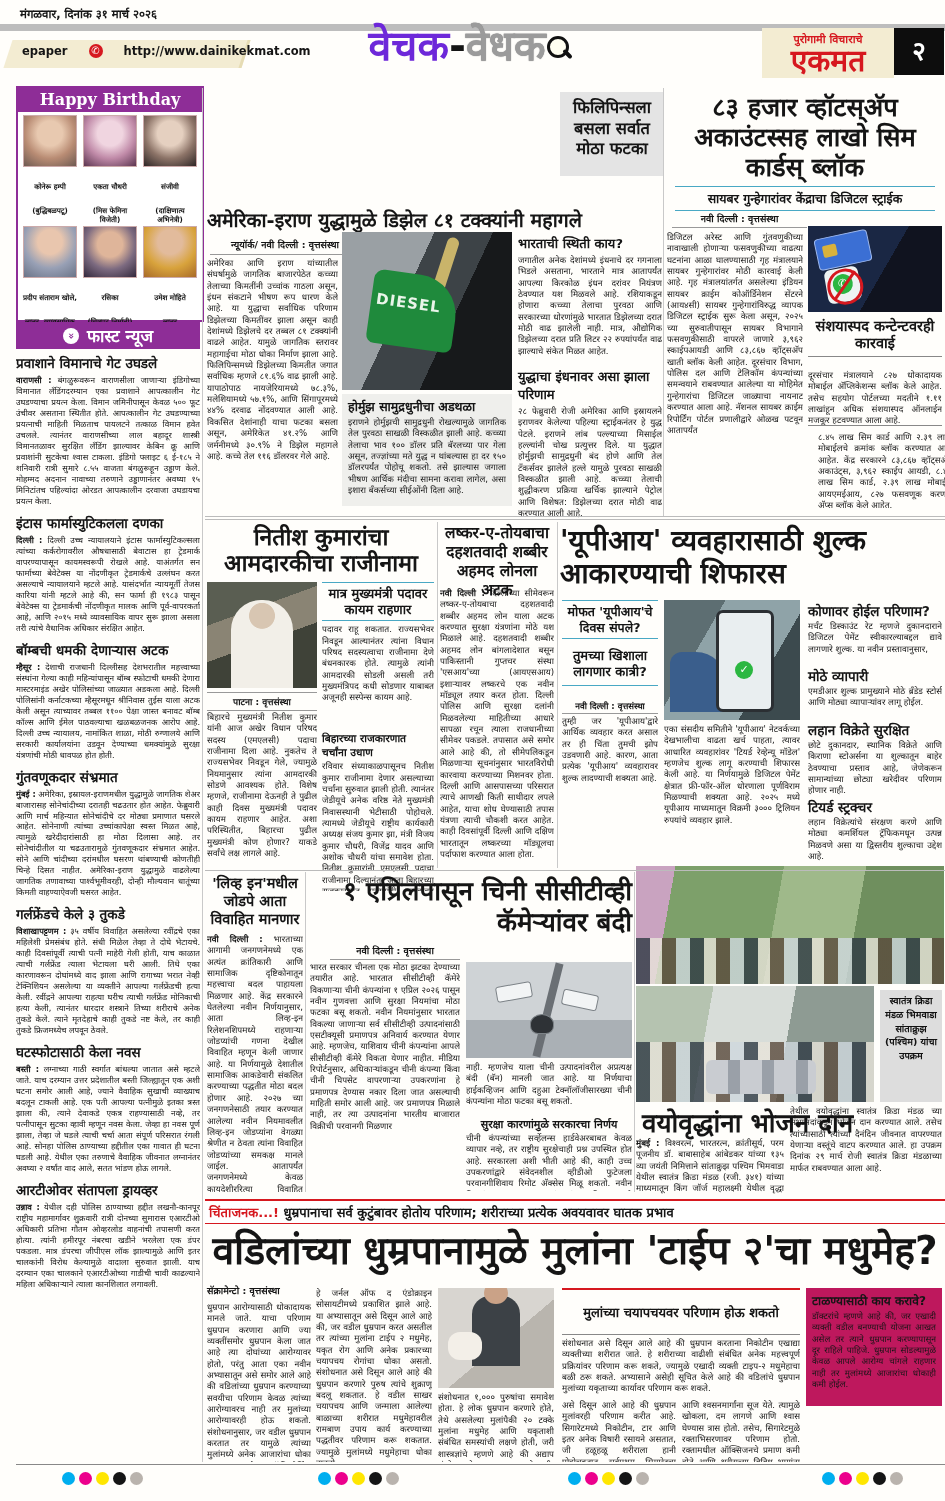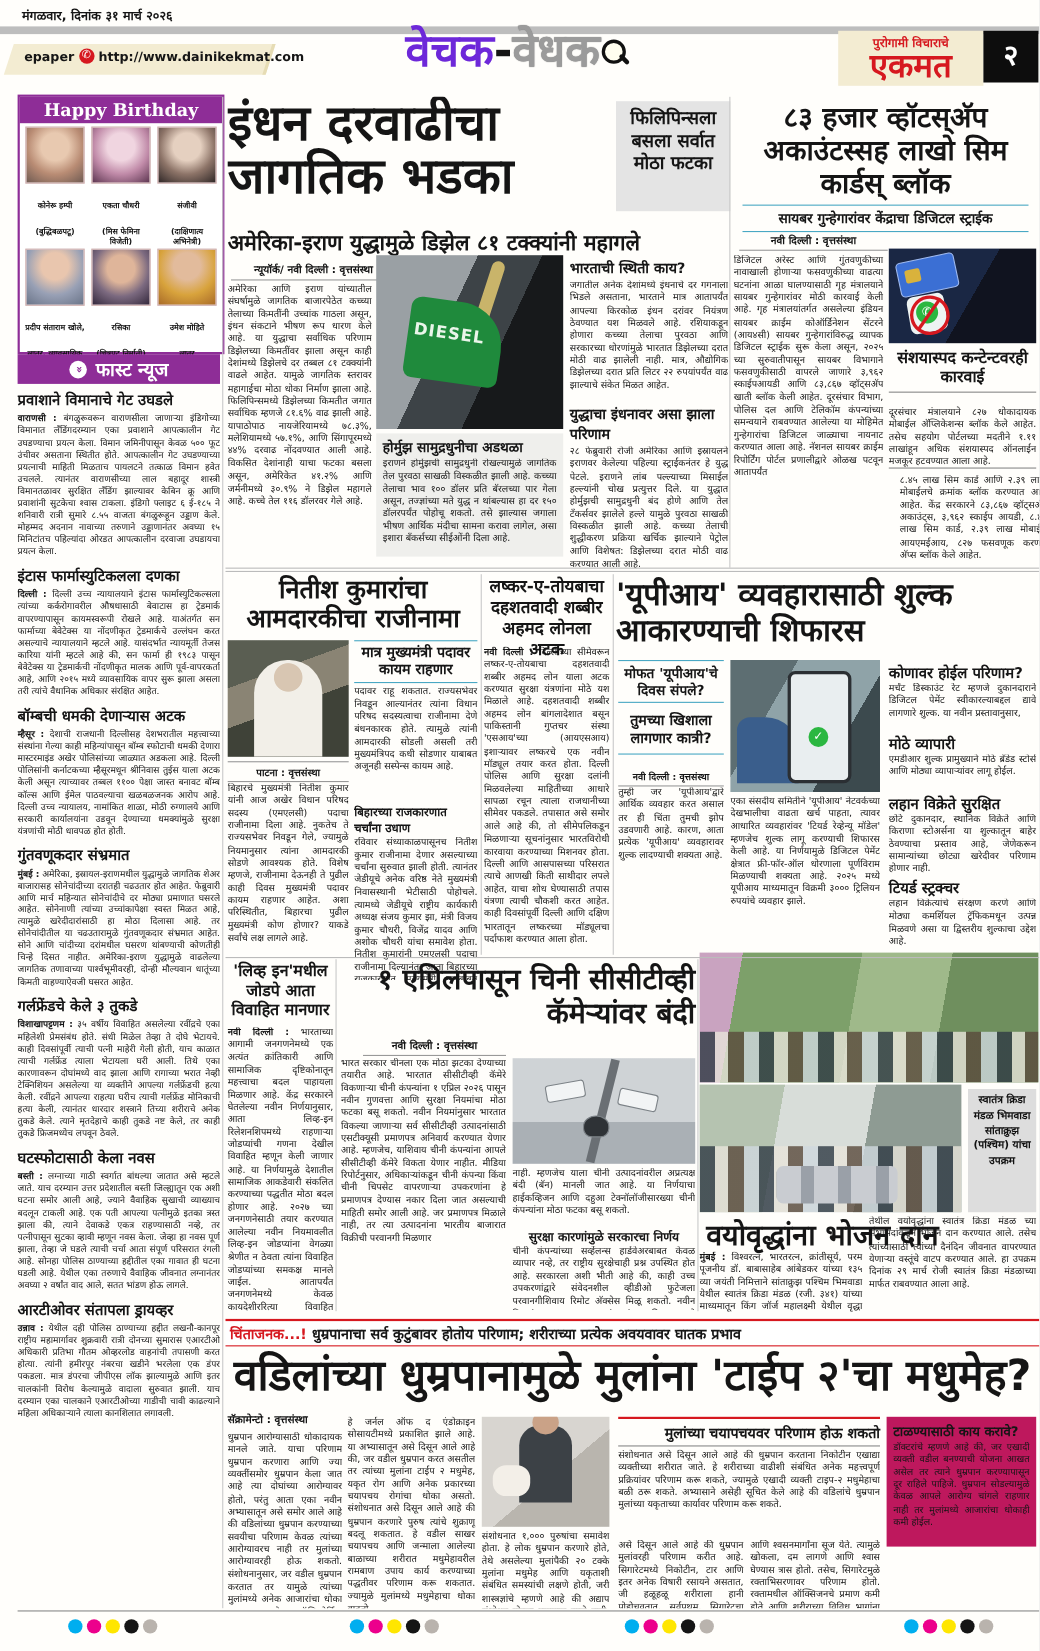--- a/index.html
+++ b/index.html
@@ -8,21 +8,21 @@
   .abs{position:absolute;box-sizing:border-box;}
   .jt{text-align:justify;}
   .body-txt{font-size:8.6px;line-height:1.32;overflow:hidden;}
   .vline{position:absolute;width:1px;background:#c9c9c9;}
   .hline{position:absolute;height:1px;background:#bbb;}
   
   .graybar{position:absolute;left:0;top:24px;width:945px;height:7px;background:#bdbdbd;}
   .dateline{position:absolute;left:20px;top:6px;font-size:11.5px;font-weight:bold;}
   .epaper-banner{position:absolute;left:8px;top:40px;width:235px;height:28px;background:#f3ecd2;
                  transform:skewX(-18deg);border-right:3px solid #e6dcb4;}
-  .epaper-inner{position:absolute;left:22px;top:44px;font-size:11.5px;font-weight:bold;display:flex;gap:4px;align-items:center;}
+  .epaper-inner{position:absolute;left:22px;top:44px;font-size:11.5px;font-weight:bold;display:flex;gap:21px;align-items:center;}
   .phone-ic{display:inline-block;width:14px;height:14px;border-radius:50%;background:#d6181f;color:#fff;
             font-size:10px;line-height:14px;text-align:center;}
   .masthead-c{position:absolute;left:300px;top:26px;width:340px;text-align:center;font-size:41px;font-weight:bold;line-height:1;}
   .mh-red{color:#6d28d9;}
   .mh-gray{color:#9b9b9b;text-shadow:0 0 1px #777;}
   .mag{display:inline-block;position:relative;width:26px;height:26px;vertical-align:middle;}
   .mag .lens{position:absolute;left:2px;top:0;width:16px;height:16px;border:3px solid #111;border-radius:50%;background:#fffef0;}
   .mag .handle{position:absolute;left:17px;top:16px;width:11px;height:4px;background:#111;border-radius:2px;transform:rotate(45deg);}
   .mast-right{position:absolute;left:762px;top:28px;width:132px;height:47px;background:#f3ecd2;text-align:center;padding-top:3px;}
   .mast-tag{color:#d6181f;font-weight:bold;font-size:11px;}
@@ -49,21 +49,21 @@
              display:flex;align-items:center;justify-content:center;gap:8px;font-weight:bold;font-size:17px;}
   .fn-chev{width:16px;height:16px;border-radius:50%;background:#fff;color:#8e2d97;font-size:10px;line-height:16px;
            text-align:center;font-weight:bold;transform:rotate(90deg);}
   .fastnews{position:absolute;left:16px;top:352px;width:184px;height:1108px;overflow:hidden;}
   .fn-item{margin-bottom:7px;}
   .fn-h{font-size:13.5px;font-weight:bold;margin:2px 0 3px;}
   .fn-b{font-size:8.2px;line-height:1.34;text-align:justify;}
   .fn-b .dl{font-weight:bold;}
   
   .lead-h1{position:absolute;left:207px;top:88px;width:350px;height:118px;font-size:45px;font-weight:bold;line-height:1.06;overflow:hidden;}
-  .lead-side{position:absolute;left:560px;top:92px;width:104px;height:100px;background:#e4e4e4;
+  .lead-side{position:absolute;left:560px;top:92px;width:104px;height:84px;background:#e4e4e4;
              font-weight:bold;font-size:16.5px;line-height:1.25;text-align:center;padding:6px 4px;}
   .lead-sub{position:absolute;left:207px;top:206px;width:455px;font-size:19.5px;font-weight:bold;}
   .lead-byline{position:absolute;left:210px;top:238px;width:150px;text-align:center;font-size:9.5px;font-weight:bold;
                border-bottom:1px solid #999;padding-bottom:3px;}
   .lead-col1{position:absolute;left:207px;top:258px;width:131px;height:248px;}
   .photo{position:relative;overflow:hidden;}
   .diesel-photo{position:absolute;left:342px;top:232px;width:170px;height:158px;
      background:linear-gradient(115deg,#9aa0a4 0 38%,#3d4347 38% 62%,#17191b 62% 100%);}
   .diesel-nozzle{position:absolute;left:28px;top:42px;width:86px;height:74px;background:#1f8a3c;border-radius:10px 40px 8px 8px;transform:rotate(8deg);}
   .diesel-hose{position:absolute;left:96px;top:4px;width:12px;height:70px;background:#c9b46a;transform:rotate(18deg);border-radius:6px;}
@@ -164,22 +164,22 @@
   .smoke-byline{position:absolute;left:207px;top:1284px;width:100px;font-size:9.5px;font-weight:bold;}
   .smoke-col1{position:absolute;left:207px;top:1302px;width:104px;height:160px;}
   .smoke-col2{position:absolute;left:316px;top:1288px;width:116px;height:174px;}
   .smoke-photo{position:absolute;left:438px;top:1288px;width:116px;height:100px;
      background:linear-gradient(140deg,#d8d5d0 0 55%,#b9b5ae 55% 100%);}
   .man{position:absolute;left:34px;top:8px;width:48px;height:70px;background:#3c4146;border-radius:18px 18px 0 0;}
   .man:before{content:"";position:absolute;left:12px;top:-14px;width:24px;height:22px;background:#caa287;border-radius:50%;}
   .baby{position:absolute;left:10px;top:44px;width:34px;height:28px;background:#f3efe8;border-radius:12px;}
   .smoke-col3{position:absolute;left:438px;top:1392px;width:116px;height:70px;}
   .smoke-box{position:absolute;left:562px;top:1288px;width:238px;height:108px;}
-  .smoke-box-h{font-size:13px;font-weight:bold;text-align:right;border-top:2px solid #d6181f;border-bottom:1px solid #888;
-               padding:3px 0;margin-bottom:3px;}
+  .smoke-box-h{font-size:13px;font-weight:bold;text-align:center;border-top:2px solid #d6181f;border-bottom:1px solid #888;
+               padding:13px 0;margin-bottom:3px;}
   .smoke-col4{position:absolute;left:562px;top:1400px;width:114px;height:62px;}
   .smoke-col5{position:absolute;left:682px;top:1400px;width:118px;height:62px;}
   .advice{position:absolute;left:806px;top:1288px;width:136px;height:118px;background:#be185d;padding:4px 6px;}
   .advice h4{margin:0 0 2px;font-size:12px;}
   .smoke-col6{position:absolute;left:806px;top:1400px;width:136px;height:62px;}
   
   .dots{position:absolute;top:1472px;display:flex;gap:4px;}
   .dot{width:13px;height:13px;border-radius:50%;}
   .dc{background:#00aeef}.dm{background:#ec008c}.dy{background:#ffe600}.dk{background:#151515}.dg{background:#b9b3ad}
   h1,h2,h3,h4{margin:0;}
@@ -271,23 +271,20 @@
     <div class="fn-item">
       <div class="fn-h">घटस्फोटासाठी केला नवस</div>
       <div class="fn-b"><span class="dl">बस्ती :</span> <span>लग्नाच्या गाठी स्वर्गात बांधल्या जातात असे म्हटले जाते. याच दरम्यान उत्तर प्रदेशातील बस्ती जिल्ह्यातून एक अशी घटना समोर आली आहे, ज्याने वैवाहिक सुखाची व्याख्याच बदलून टाकली आहे. एक पती आपल्या पत्नीमुळे इतका त्रस्त झाला की, त्याने देवाकडे एकत्र राहण्यासाठी नव्हे, तर पत्नीपासून सुटका व्हावी म्हणून नवस केला. जेव्हा हा नवस पूर्ण झाला, तेव्हा जे घडले त्याची चर्चा आता संपूर्ण परिसरात रंगली आहे. सोनहा पोलिस ठाण्याच्या हद्दीतील एका गावात ही घटना घडली आहे. येथील एका तरुणाचे वैवाहिक जीवनात लग्नानंतर अवघ्या २ वर्षांत वाद आले, सतत भांडण होऊ लागले.</span></div>
     </div>
     <div class="fn-item">
       <div class="fn-h">आरटीओवर संतापला ड्रायव्हर</div>
       <div class="fn-b"><span class="dl">उन्नाव :</span> <span>येथील दही पोलिस ठाण्याच्या हद्दीत लखनौ-कानपूर राष्ट्रीय महामार्गावर शुक्रवारी रात्री दोनच्या सुमारास एआरटीओ अधिकारी प्रतिभा गौतम ओव्हरलोड वाहनांची तपासणी करत होत्या. त्यांनी हमीरपूर नंबरचा खडीने भरलेला एक डंपर पकडला. मात्र डंपरचा जीपीएस लॉक झाल्यामुळे आणि इतर चालकांनी विरोध केल्यामुळे वादाला सुरुवात झाली. याच दरम्यान एका चालकाने एआरटीओच्या गाडीची चावी काढल्याने महिला अधिकाऱ्याने त्याला कानशिलात लगावली.</span></div>
     </div>
   </div>
 
-  <h1 class="lead-h1 abs">
-    <span>इंधन दरवाढीचा</span><br><span>जागतिक भडका</span>
-  </h1>
   <div class="lead-side abs">फिलिपिन्सला बसला सर्वात मोठा फटका</div>
   <div class="lead-sub abs">अमेरिका-इराण युद्धामुळे डिझेल ८१ टक्क्यांनी महागले</div>
   <div class="lead-byline abs">न्यूयॉर्क/ नवी दिल्ली : वृत्तसंस्था</div>
   <div class="lead-col1 abs body-txt jt">अमेरिका आणि इराण यांच्यातील संघर्षामुळे जागतिक बाजारपेठेत कच्च्या तेलाच्या किमतींनी उच्चांक गाठला असून, इंधन संकटाने भीषण रूप धारण केले आहे. या युद्धाचा सर्वाधिक परिणाम डिझेलच्या किमतींवर झाला असून काही देशांमध्ये डिझेलचे दर तब्बल ८१ टक्क्यांनी वाढले आहेत. यामुळे जागतिक स्तरावर महागाईचा मोठा धोका निर्माण झाला आहे. फिलिपिन्समध्ये डिझेलच्या किमतीत जगात सर्वाधिक म्हणजे ८१.६% वाढ झाली आहे. यापाठोपाठ नायजेरियामध्ये ७८.३%, मलेशियामध्ये ५७.१%, आणि सिंगापूरमध्ये ४४% दरवाढ नोंदवण्यात आली आहे. विकसित देशांनाही याचा फटका बसला असून, अमेरिकेत ४१.२% आणि जर्मनीमध्ये ३०.९% ने डिझेल महागले आहे. कच्चे तेल ११६ डॉलरवर गेले आहे.</div>
   <div class="diesel-photo abs photo">
     <div class="diesel-hose"></div>
     <div class="diesel-nozzle"></div>
     <div class="diesel-label">DIESEL</div>
   </div>
   <div class="hormuz abs">

